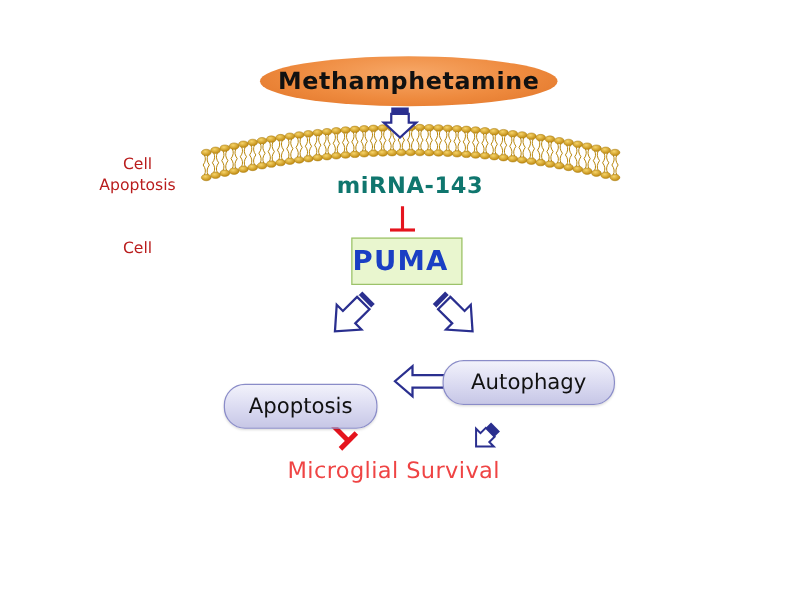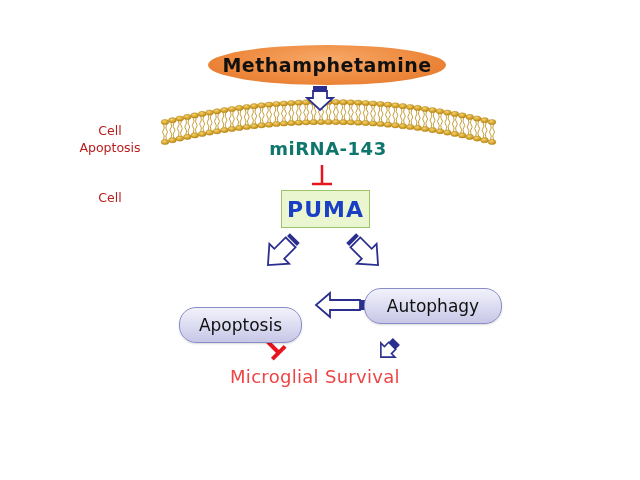--- a/index.html
+++ b/index.html
@@ -12,21 +12,21 @@
     background: radial-gradient(ellipse at 50% 35%, #f7a868 0%, #ee8a3e 55%, #e07428 100%);
     display:flex; align-items:center; justify-content:center;
     font-size:19px; font-weight:bold; color:#111; letter-spacing:0.5px;
   }
   .side-label { position:absolute; text-align:center; font-size:12.5px; color:#b91c1c; line-height:17px; width:100px; }
   .mirna { position:absolute; left:258px; top:138px; width:140px; text-align:center;
            color:#0f766e; font-weight:bold; font-size:18px; letter-spacing:0.5px; }
   .puma {
     position:absolute; left:281px; top:190px; width:87px; height:36px;
     background:#e9f6cf; border:1.5px solid #9cc26a;
-    display:flex; align-items:center; justify-content:center;
+    display:flex; align-items:center; 
     color:#1a3fc4; font-weight:bold; font-size:22px; letter-spacing:1px;
   }
   .pill {
     position:absolute; height:34px; border-radius:17px;
     border:1.5px solid #8a8cc8;
     background: linear-gradient(#f2f2fb 0%, #d8d8f0 60%, #c7c7e6 100%);
     display:flex; align-items:center; justify-content:center;
     font-size:17px; color:#111; box-shadow: 0 1px 2px rgba(0,0,0,0.15);
   }
   .survival { position:absolute; left:230px; top:366px; width:210px; text-align:left;
@@ -231,17 +231,17 @@
 
 <div class="mirna">miRNA-143</div>
 
 <div class="puma">
   <span>PUMA</span>
 </div>
 
 <div class="pill" style="left:179px; top:288px; width:121px;margin-top:19px;">
   <span>Apoptosis</span>
 </div>
-<div class="pill" style="left:364px; top:288px; width:136px;">
+<div class="pill" style="left:354px; top:288px; width:136px;">
   <span>Autophagy</span>
 </div>
 
 <div class="survival">Microglial Survival</div>
 
 </body></html>

